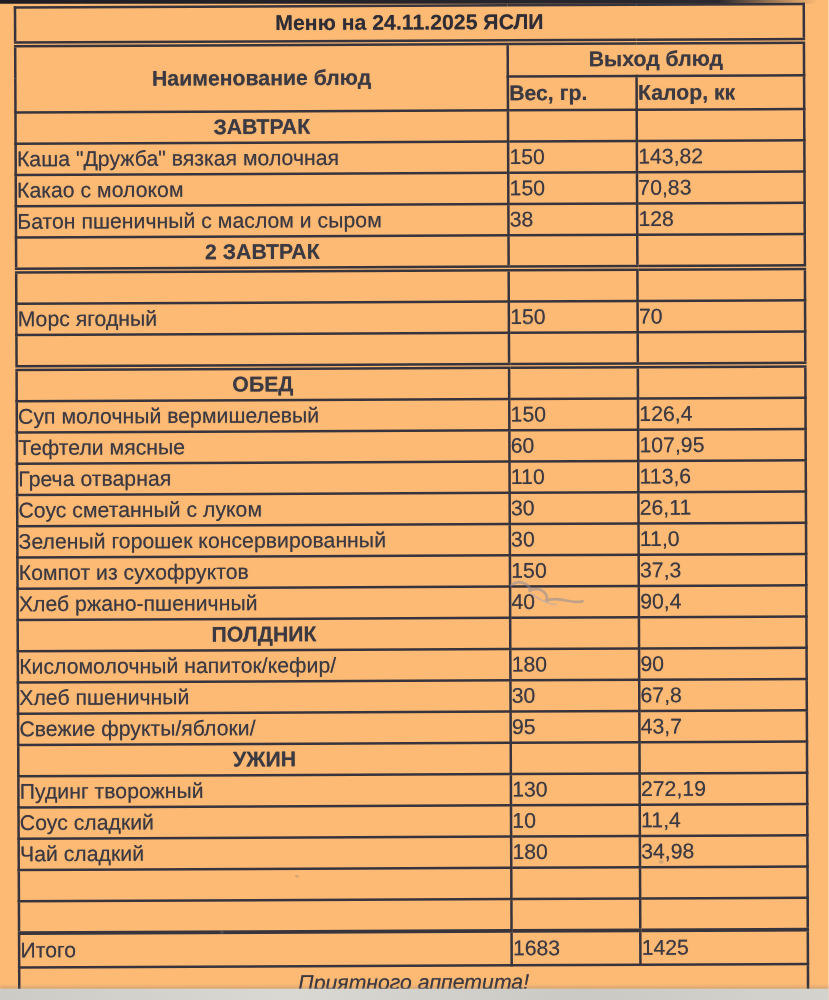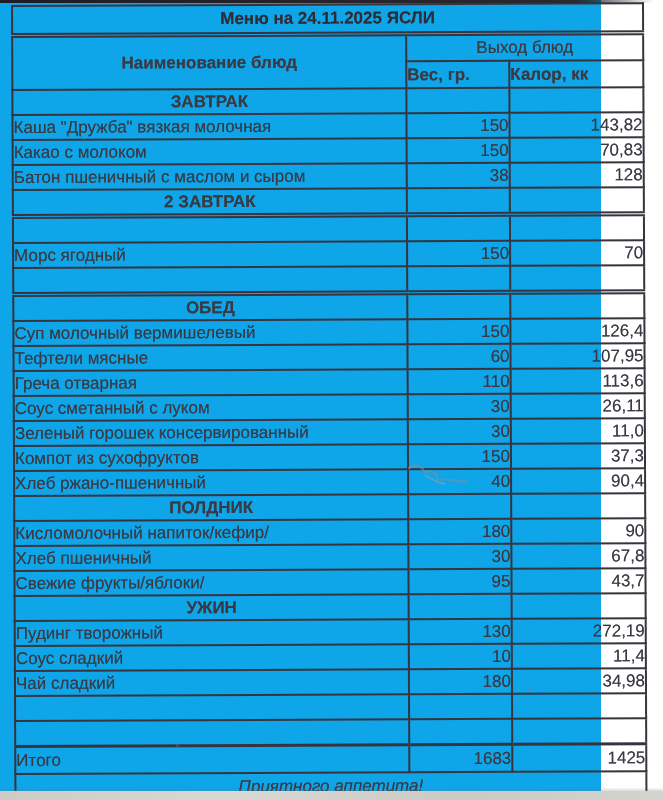--- a/index.html
+++ b/index.html
@@ -4,22 +4,22 @@
 <style>
   html, body {
     margin: 0; padding: 0;
     width: 663px; height: 800px;
     overflow: hidden;
     background: #ffffff;
     font-family: "Liberation Sans", sans-serif;
   }
   .canvas {
     position: relative;
-    width: 601px; height: 800px;
-    background: #0ea5e9;
+    width: 663px; height: 800px;
+    background: #fdba74;
   }
   
   .scan-top-edge {
     position: absolute; top: 0; left: 0;
     width: 654px; height: 3px;
     background: linear-gradient(to right, #1f1d23 0%, #2b2930 88%, rgba(43,41,48,0) 100%);
     z-index: 3;
   }
   
   .scan-bottom-edge {
@@ -55,35 +55,35 @@
     color: #2e2c34;
   }
   tr.dbl td { border-top: 5px double #37343d; }
   td.hdr-name {
     font-weight: bold;
     text-align: center;
     font-size: 17.5px;
   }
   td.hdr-out {
     height: 24px;
-    font-weight: normal;
+    font-weight: bold;
     text-align: center;
     font-size: 17.5px;
   }
   td.hdr-sub {
     height: 25px;
     font-weight: bold;
     font-size: 17.5px;
     padding-left: 6px;
     text-align: left;
   }
   tbody.rows td { height: 23px; }
   td.name { padding-left: 5px; text-align: left; }
   td.sec  { font-weight: bold; text-align: center; font-size: 17.5px; }
-  td.w, td.c { text-align: right; padding-right: 8px; }
+  td.w, td.c { text-align: left; padding-right: 8px; }
   tr.total-row td { height: 25px; border-top: 3px solid #37343d; }
   td.footer-cell {
     height: 25px;
     text-align: center;
     font-style: italic;
     font-size: 19px;
   }
   
   .smudge {
     position: absolute; left: 403px; top: 458px;

